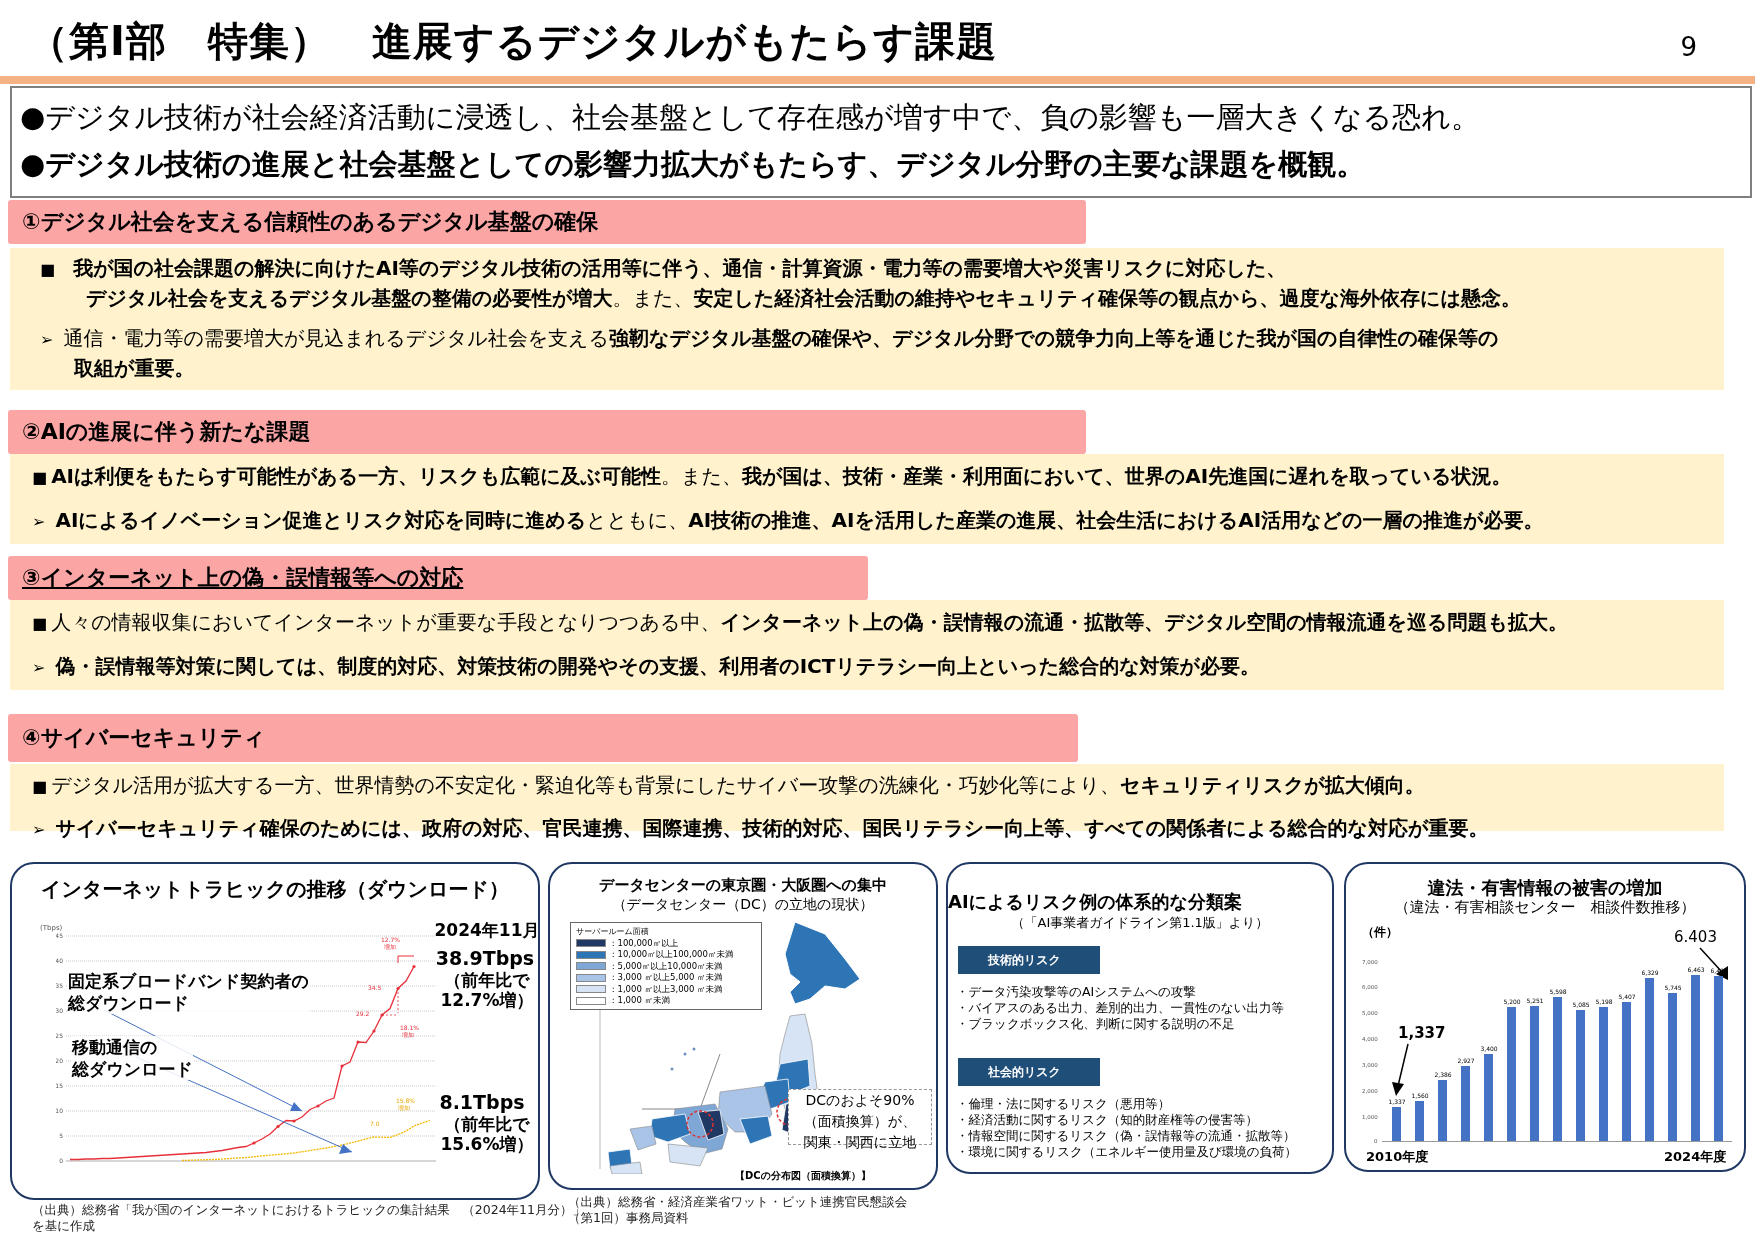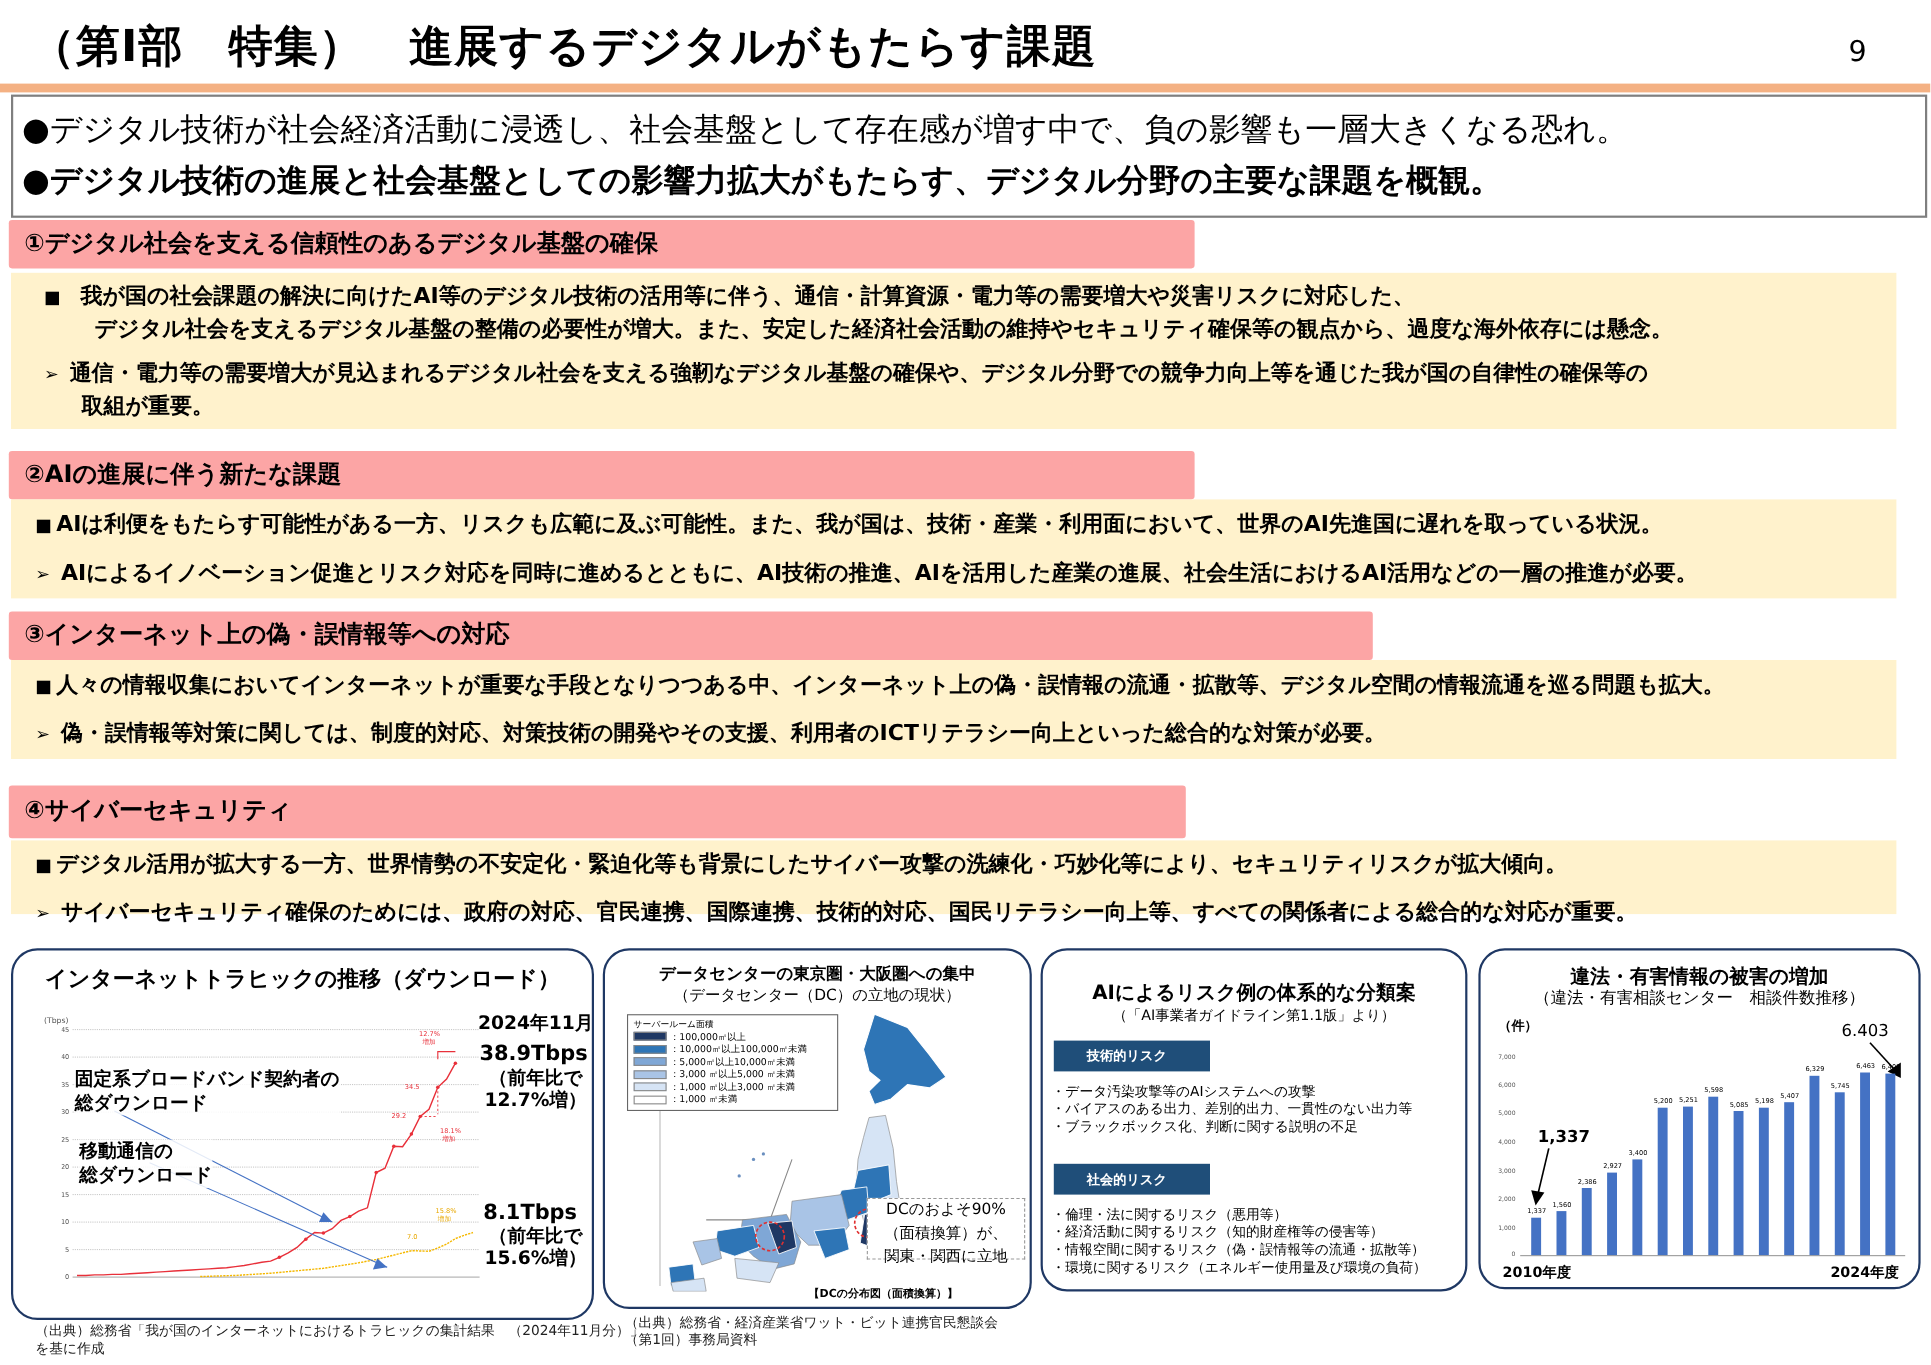--- a/index.html
+++ b/index.html
@@ -11,40 +11,40 @@
   .title-rule { position: absolute; left: 0; top: 76px; width: 1755px; height: 8px; background: #f4b183; }
 
   .summary { position: absolute; left: 10px; top: 86px; width: 1742px; height: 112px; border: 2px solid #7f7f7f; padding: 6px 8px; }
   .summary .l1 { font-size: 29px; line-height: 46px; white-space: nowrap; }
   .summary .l2 { font-size: 29px; line-height: 48px; font-weight: bold; white-space: nowrap; }
 
   .sec-head { position: absolute; left: 8px; height: 44px; width: 1078px; background: #fca5a5; border-radius: 3px; font-size: 22px; font-weight: bold; padding-left: 14px; line-height: 44px; white-space: nowrap; }
   .sec-body { position: absolute; left: 10px; width: 1714px; background: #fff2cc; padding-left: 22px; font-size: 20px; }
   .sec-body .row { white-space: nowrap; }
   .b { font-weight: bold; }
-  .n { font-weight: bold; margin-top: 35px; }
+  .n { font-weight: normal; margin-top: 35px; }
 
   .panel { position: absolute; top: 862px; border: 2px solid #1f3864; border-radius: 24px; background: #fff; }
   .cap { position: absolute; font-size: 12.5px; line-height: 16px; color: #222; }
 
   
   .p1 .ptitle { position: absolute; left: 0; width: 100%; top: 12px; text-align: center; font-size: 20px; font-weight: bold; }
   .p1 .big { position: absolute; font-weight: bold; font-size: 19px; text-align: center; line-height: 20px; }
   .p1 .lbl { position: absolute; font-weight: bold; font-size: 17px; line-height: 22px; background: rgba(255,255,255,0.85); }
 
   
   .p2 .ptitle { position: absolute; left: 0; width: 100%; top: 12px; text-align: center; font-size: 15px; font-weight: bold; }
   .p2 .psub { position: absolute; left: 0; width: 100%; top: 32px; text-align: center; font-size: 14px; }
   .legend { position: absolute; left: 20px; top: 58px; width: 192px; height: 88px; border: 1px solid #666; background: #fff; padding: 3px 5px; font-size: 8.5px; line-height: 11.5px; }
   .legend .sw { display: inline-block; width: 30px; height: 8px; vertical-align: middle; margin-right: 3px; border: 1px solid #888; }
   .dc-note { position: absolute; left: 238px; top: 225px; width: 144px; height: 56px; border: 1.5px dashed #999; font-size: 14px; line-height: 21px; text-align: center; background: #fff; }
   .map-cap { position: absolute; left: 0; width: 100%; top: 305px; text-align: center; font-size: 10px; font-weight: bold; padding-left: 120px; }
 
   
-  .p3 .ptitle { position: absolute; left: 0; width: 100%; top: 26px; text-align: center; font-size: 18px; font-weight: bold; }
+  .p3 .ptitle { position: absolute; left: 0; width: 100%; top: 26px; text-align: left; font-size: 18px; font-weight: bold; }
   .p3 .psub { position: absolute; left: 0; width: 100%; top: 50px; text-align: center; font-size: 13px; }
   .risk-tag { position: absolute; left: 10px; width: 142px; height: 28px; background: #1f4e79; color: #fff; font-weight: bold; font-size: 12px; line-height: 28px; padding-left: 30px; }
   .risk-list { position: absolute; left: 8px; font-size: 12.5px; line-height: 16px; white-space: nowrap; }
 
   
   .p4 .ptitle { position: absolute; left: 0; width: 100%; top: 12px; text-align: center; font-size: 18px; font-weight: bold; }
   .p4 .psub { position: absolute; left: 0; width: 100%; top: 34px; text-align: center; font-size: 15px; }
   .bar { position: absolute; bottom: 0; width: 9px; background: #4472c4; }
   .barlabel { position: absolute; font-size: 6px; width: 30px; text-align: center; transform: translateX(-10px); }
   .p4 .tick { position: absolute; font-size: 5.5px; color: #555; }
@@ -78,21 +78,21 @@
 <div class="sec-head" style="top:410px;">②AIの進展に伴う新たな課題</div>
 <div class="sec-body" style="top:454px;height:90px;">
   <div class="row" style="line-height:44px;">
     <span style="font-size:16px;margin-right:4px;">■</span><span class="b">AIは利便をもたらす可能性がある一方、リスクも広範に及ぶ可能性</span><span class="n">。また、</span><span class="b">我が国は、技術・産業・利用面において、世界のAI先進国に遅れを取っている状況。</span>
   </div>
   <div class="row" style="line-height:40px;">
     <span style="font-size:16px;margin-right:10px;">➢</span><span class="b">AIによるイノベーション促進とリスク対応を同時に進める</span><span class="n">とともに、</span><span class="b">AI技術の推進、AIを活用した産業の進展、社会生活におけるAI活用などの一層の推進が必要。</span>
   </div>
 </div>
 
-<div class="sec-head" style="top:556px;width:1240px;">③インターネット上の偽・誤情報等への対応</div>
+<div class="sec-head" style="top:556px;width:860px;text-decoration:underline;">③インターネット上の偽・誤情報等への対応</div>
 <div class="sec-body" style="top:600px;height:90px;">
   <div class="row" style="line-height:44px;">
     <span style="font-size:16px;margin-right:4px;">■</span><span class="n">人々の情報収集においてインターネットが重要な手段となりつつある中、</span><span class="b">インターネット上の偽・誤情報の流通・拡散等、デジタル空間の情報流通を巡る問題も拡大。</span>
   </div>
   <div class="row" style="line-height:40px;">
     <span style="font-size:16px;margin-right:10px;">➢</span><span class="b">偽・誤情報等対策に関しては、制度的対応、対策技術の開発やその支援、利用者のICTリテラシー向上といった総合的な対策が必要。</span>
   </div>
 </div>
 
 <div class="sec-head" style="top:714px;width:1070px;height:48px;line-height:48px;">④サイバーセキュリティ</div>

